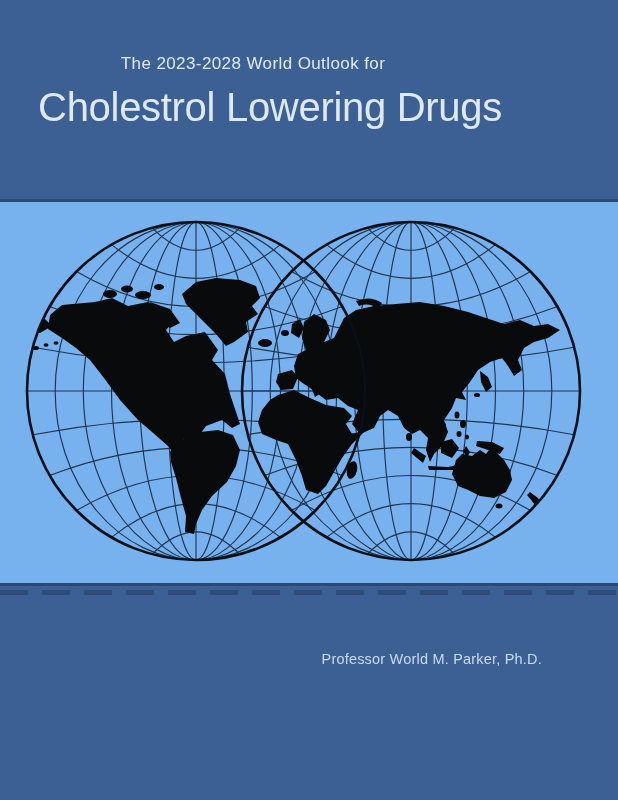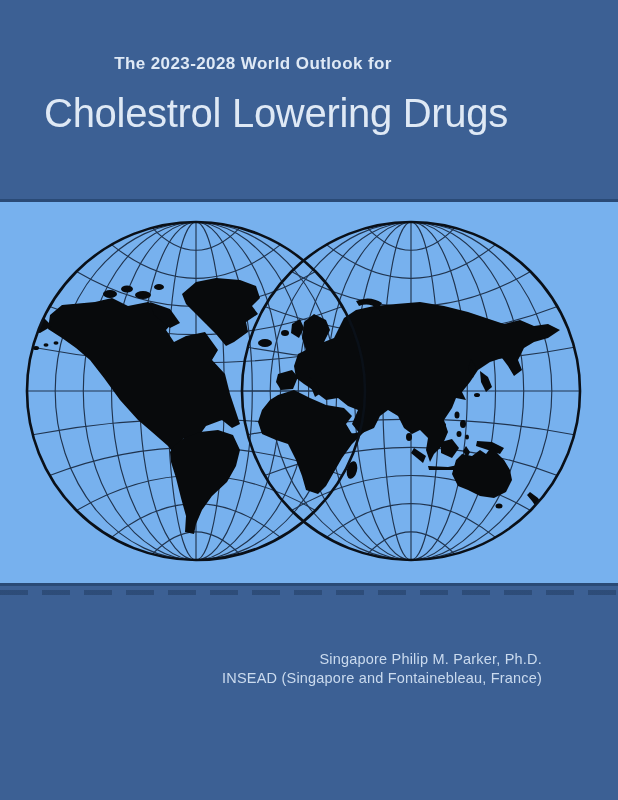--- a/index.html
+++ b/index.html
@@ -4,25 +4,25 @@
 <style>
   html,body{margin:0;padding:0;}
   body{
     width:618px;height:800px;position:relative;overflow:hidden;
     background:var(--background,#3c6094);
     font-family:"Liberation Sans",sans-serif;
   }
   .cover{position:absolute;inset:0;}
   .series{
     position:absolute;top:54px;left:0;width:506px;
-    text-align:center;font-size:17px;font-weight:700;letter-spacing:.4px;
+    text-align:center;font-size:17px;font-weight:400;letter-spacing:.4px;
     color:var(--title_text,#dfe9f5);
   }
   .title{
-    position:absolute;top:76px;left:0;width:522px;margin:15px;
+    position:absolute;top:76px;left:0;width:522px;margin:9px;
     text-align:center;font-size:40px;font-weight:300;letter-spacing:-.3px;
     color:var(--title_text,#dfe9f5);
   }
   .map-band{
     position:absolute;top:199px;left:0;width:618px;height:387px;
     box-sizing:border-box;
     background:var(--map_panel,#77b1ee);
     border-top:3px solid var(--divider,#2a4a76);
     border-bottom:3px solid var(--divider,#2a4a76);
   }
@@ -165,17 +165,16 @@
       <g fill="none" stroke="#0a1018" stroke-width="2.6">
         <circle cx="196" cy="189" r="169"></circle>
         <circle cx="411" cy="189" r="169"></circle>
       </g>
     </svg>
   </div>
 
   <div class="dash-strip"></div>
 
   <footer class="author-block">
-    <div>Singapore Philip M. Parker, Ph.D.</div>
-    <div>INSEAD (Singapore and Fontainebleau, France)</div>
+    <div>Professor World M. Parker, Ph.D.</div>
   </footer>
 
 </div>
 
 </body></html>

